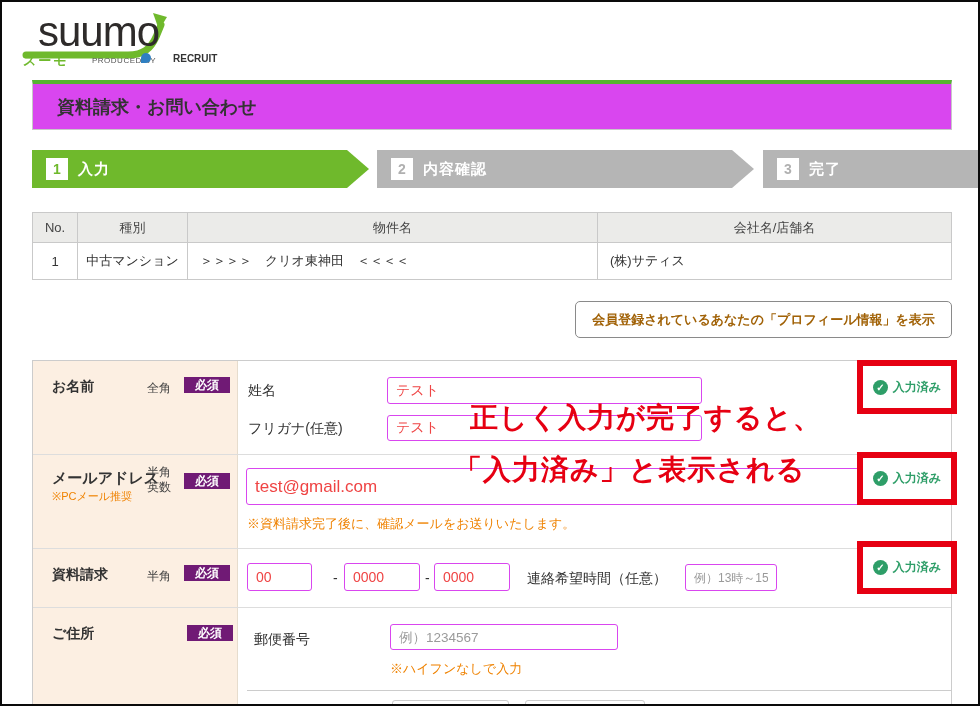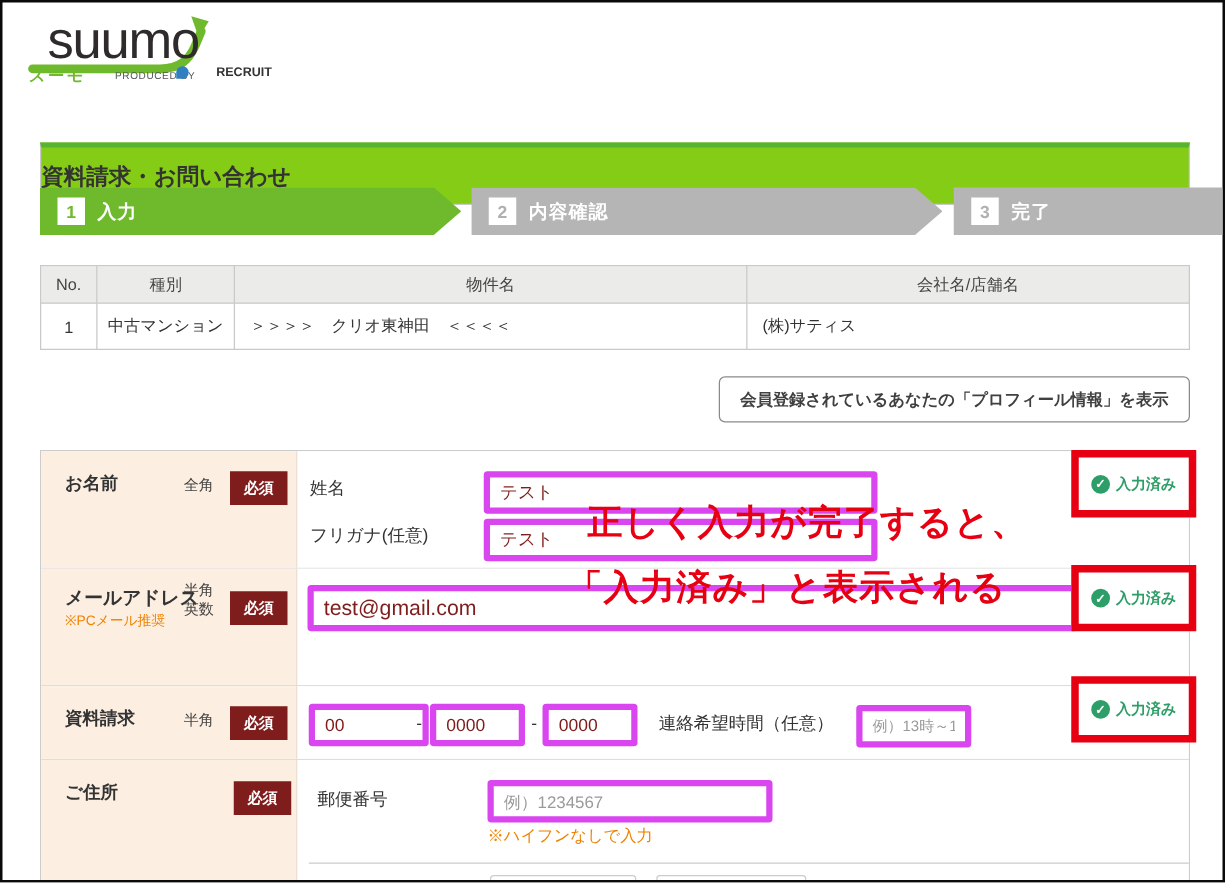--- a/index.html
+++ b/index.html
@@ -13,58 +13,58 @@
   .logo { position:absolute; left:18px; top:6px; width:190px; height:60px; }
   .logo .brand { position:absolute; left:18px; top:0; font-size:42px; font-weight:normal; color:#2e2b2a; letter-spacing:-1px; }
   .logo svg { position:absolute; left:0; top:0; }
   .logo .kana { position:absolute; left:3px; top:44px; font-size:13px; font-weight:bold; color:#6fb92c; letter-spacing:2px; }
   .logo .produced { position:absolute; left:72px; top:48px; font-size:8px; color:#555; letter-spacing:.5px; }
   .logo .recruit { position:absolute; left:132px; top:45px; font-size:10px; font-weight:bold; color:#333;padding-left:21px; }
   .logo .rmark { position:absolute; left:121px; top:45px; width:10px; height:10px; border-radius:50% 50% 50% 0; background:#2f7fc1; }
   
   .title-box {
     position:absolute; left:30px; top:78px; width:920px; height:50px;
-    background:#84cc16; border:1px solid #c8c8c8; border-top:4px solid #56b430;
-    display:flex; align-items:center; margin-top:34px;
+    background:#d946ef; border:1px solid #c8c8c8; border-top:4px solid #56b430;
+    display:flex; align-items:center; padding-left:24px;
   }
   .title-box h1 { font-size:18px; font-weight:bold; color:#333; }
   
   .steps { position:absolute; left:30px; top:148px; width:920px; height:38px; }
   .chev { position:absolute; top:0; height:38px; display:flex; align-items:center; gap:10px; padding-left:14px; }
   .chev.arrow { clip-path:polygon(0 0, calc(100% - 22px) 0, 100% 50%, calc(100% - 22px) 100%, 0 100%); }
   .chev .num { width:22px; height:22px; background:#fff; font-size:14px; font-weight:bold; display:flex; align-items:center; justify-content:center; }
   .chev .lbl { color:#fff; font-size:15px; font-weight:bold; letter-spacing:1px; }
   .chev.active { background:#6fb92c; } .chev.active .num { color:#6fb92c; }
   .chev.idle { background:#b5b5b5; } .chev.idle .num { color:#b0b0b0; }
   
   .ptable { position:absolute; left:30px; top:210px; width:920px; border:1px solid #c9c9c9; border-collapse:collapse; font-size:13px; }
   .ptable th { background:#ebebe9; border:1px solid #c9c9c9; height:30px; font-weight:normal; color:#444; text-align:center; }
   .ptable td { background:#fff; border:1px solid #c9c9c9; height:37px; color:#333; }
   .ptable td.c { text-align:center; } .ptable td.l { text-align:left; padding-left:12px; }
   
   .promo { position:absolute; left:428px; top:300px; height:35px; display:flex; align-items:center; color:#ef8201; font-size:14px; }
   .profile-btn {
     position:absolute; left:573px; top:299px; width:377px; height:37px;
     background:#fff; border:1px solid #8a8a8a; border-radius:5px;
-    font-size:13px; font-weight:bold; color:#404040; display:flex; align-items:center; justify-content:center;
+    font-size:13px; font-weight:bold; color:#a16207; display:flex; align-items:center; justify-content:center;
     font-family:"Liberation Sans", sans-serif; cursor:pointer;
   }
   
   .form { position:absolute; left:30px; top:358px; width:920px; border:1px solid #ccc; border-bottom:none; background:#fff; }
   .frow { display:flex; border-bottom:1px solid #ddd; }
   .frow:last-child { border-bottom:none; }
   .lcell { width:205px; background:#fcefe2; border-right:1px solid #e6dccd; position:relative; flex:none; }
   .fcell { flex:1; position:relative; background:#fff; }
   .h94 { height:94px; } .h93 { height:94px; } .h59 { height:59px; } .h145 { height:148px; }
   .flabel { position:absolute; left:19px; top:17px; font-size:14px; font-weight:bold; color:#333; }
   .fsub { position:absolute; left:19px; top:33px; font-size:11px; color:#ef8201; }
   .fmt { position:absolute; font-size:12px; color:#444; }
-  .req { position:absolute; width:46px; height:27px; background:#7f1d1d; color:#fff; font-size:12px; font-weight:bold; display:flex; align-items:center; justify-content:center; }
+  .req { position:absolute; width:46px; height:16px; background:#701a75; color:#fff; font-size:12px; font-weight:bold; display:flex; align-items:center; justify-content:center; }
   .inlbl { position:absolute; font-size:14px; color:#333; }
-  input { border:5px solid #d946ef; border-radius:3px; font-size:14px; color:#7f1d1d; padding:12px 8px; position:absolute; font-family:"Liberation Sans", sans-serif; background:#fff; }
+  input { border:1px solid #d946ef; border-radius:3px; font-size:14px; color:#ef4444; padding:12px 8px; position:absolute; font-family:"Liberation Sans", sans-serif; background:#fff; }
   input::placeholder { color:#9a9a9a; }
   .note { position:absolute; font-size:13px; color:#ef8201; }
   .dash { position:absolute; font-size:14px; color:#333; }
   .addr-divider { position:absolute; left:9px; right:0; top:82px; border-top:1px solid #ccc; }
   .stub { position:absolute; height:30px; border:1px solid #ccc; border-radius:3px; background:#fff; }
   
   .ann { position:absolute; font-size:28px; font-weight:bold; color:#e60012; white-space:nowrap; z-index:6; letter-spacing:1px; }
   .redbox { position:absolute; width:100px; border:6px solid #e60012; background:#fff; z-index:5; display:flex; align-items:center; justify-content:center; gap:5px; }
   .done-check { width:15px; height:15px; border-radius:50%; background:#2e9e68; color:#fff; font-size:10px; font-weight:bold; display:flex; align-items:center; justify-content:center; flex:none; }
   .done-lbl { font-size:12px; font-weight:bold; color:#2e9e68; }
@@ -143,31 +143,32 @@
     <div class="frow h93">
       <div class="lcell">
         <span class="flabel" style="top:14px;font-size:15px;">メールアドレス</span>
         <span class="fsub">※PCメール推奨</span>
         <span class="fmt" style="left:114px;top:9px;">半角</span>
         <span class="fmt" style="left:114px;top:24px;">英数</span>
         <span class="req" style="left:151px;top:18px;">必須</span>
       </div>
       <div class="fcell">
         <input style="left: 8px; top: 13px; width: 616px; height: 37px; font-size: 17px;" value="test@gmail.com">
+        <span class="note" style="left:9px;top:60px;">※資料請求完了後に、確認メールをお送りいたします。</span>
       </div>
     </div>
 
     <div class="frow h59">
       <div class="lcell">
         <span class="flabel">資料請求</span>
         <span class="fmt" style="left:114px;top:19px;">半角</span>
         <span class="req" style="left:151px;top:16px;">必須</span>
       </div>
       <div class="fcell">
-        <input style="left: 9px; top: 14px; width: 96px; height: 28px;" value="00">
+        <input style="left: 9px; top: 14px; width: 65px; height: 28px;" value="00">
         <span class="dash" style="left:95px;top:21px;">-</span>
         <input style="left: 106px; top: 14px; width: 76px; height: 28px;" value="0000">
         <span class="dash" style="left:187px;top:21px;">-</span>
         <input style="left: 196px; top: 14px; width: 76px; height: 28px;" value="0000">
         <span class="inlbl" style="left:289px;top:21px;">連絡希望時間（任意）</span>
         <input style="left: 447px; top: 15px; width: 92px; height: 27px; font-size: 12px;" placeholder="例）13時～15時">
       </div>
     </div>
 
     <div class="frow h145">

